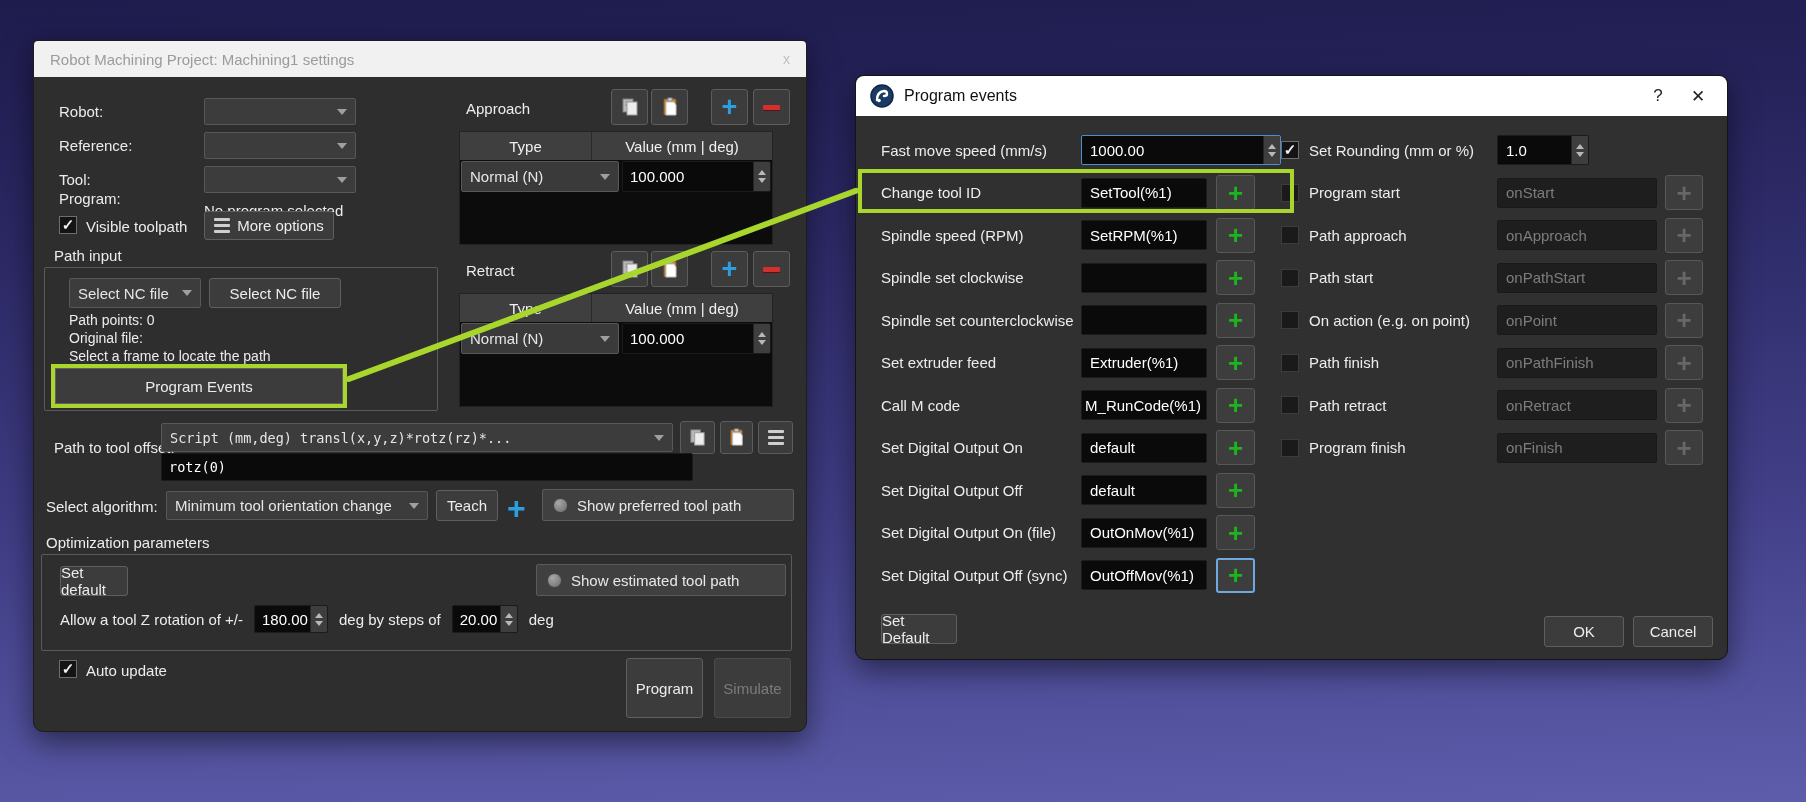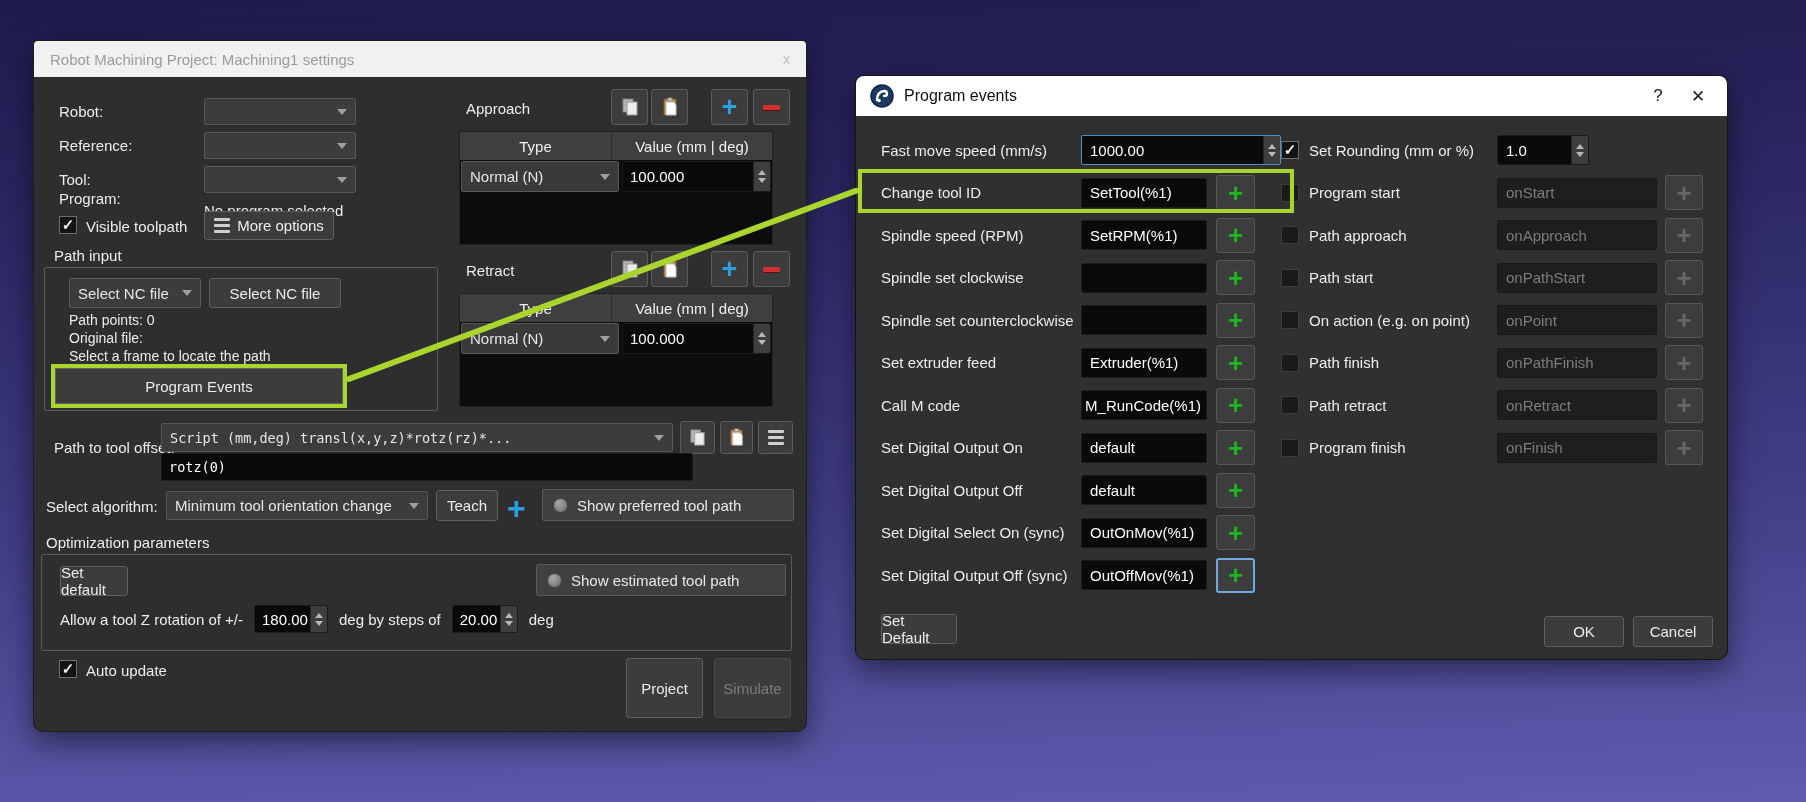--- a/index.html
+++ b/index.html
@@ -53,21 +53,21 @@
   .minus-red { width:17px; height:5px; background:#d22f2f; border-radius:1px; box-shadow:0 1px 0 #5e0f0f; }
   .plus-green { color:#1db51d; font-size:26px; font-weight:bold; line-height:1; }
   .plus-gray { color:#676767; font-size:26px; font-weight:bold; line-height:1; }
   .hamb { display:flex; flex-direction:column; gap:3px; }
   .hamb i { width:16px; height:3px; background:#cfcfcf; border-radius:1px; }
   .abs { position:absolute; }
   
   .evtable { position:absolute; background:#0c0c0c; border:1px solid #222; }
   .evtable .hdr { display:flex; height:28px; background:#3f3f3f; }
   .evtable .hdr > div { display:flex; align-items:center; justify-content:center; color:#f0f0f0; }
-  .evtable .hdr > div:first-child { width:152px; border-right:1px solid #2a2a2a; }
+  .evtable .hdr > div:first-child { width:132px; border-right:1px solid #2a2a2a; }
   .evtable .hdr > div:last-child { flex:1; }
   .evtable .rowline { display:flex; height:33px; align-items:center; }
   .evtable .rowline .dd { width:158px; height:31px; margin:1px; background:#3a3a3a; }
   .evtable .rowline .inp { flex:1; height:31px; margin:1px 1px 1px 2px; }
   
   .ev-row { display:flex; align-items:center; height:42.5px; padding-left:25px; }
   .ev-label { width:200px; flex:none; color:#ededed; }
   .ev-input { width:126px; height:30px; flex:none; }
   .ev-input .txt { position:absolute; left:8px; white-space:nowrap; }
   .ev-input.clip-left .txt { left:auto; right:5px; }
@@ -300,21 +300,21 @@
       </div>
       <label>deg</label>
     </div>
   </div>
 
   <div class="check abs" style="left:25px; top:619px;">
       <span>✓</span>
     </div>
   <label class="abs" style="left:52px; top:621px;">Auto update</label>
   <div class="btn abs" style="left:592px; top:617px; width:77px; height:60px;">
-    <span>Project</span>
+    <span>Program</span>
   </div>
   <div class="btn disabled abs" style="left:680px; top:617px; width:77px; height:60px;">
     <span>Simulate</span>
   </div>
 </div>
 
 <div class="dialog dlg-right">
   <div class="titlebar">
     <svg class="logo" viewBox="0 0 24 24">
       <circle cx="12" cy="12" r="11" fill="#1b3a63" stroke="#0e2747" stroke-width="1.5"></circle>
@@ -412,21 +412,21 @@
     <span class="ev-label">Set Digital Output Off</span>
     <div class="ev-input inp">
       <span class="txt">default</span>
 
     </div>
     <div class="plus-btn">
       <span class="plus-green">+</span>
     </div>
   </div>
       <div class="ev-row">
-    <span class="ev-label">Set Digital Select On (sync)</span>
+    <span class="ev-label">Set Digital Output On (file)</span>
     <div class="ev-input inp">
       <span class="txt">OutOnMov(%1)</span>
 
     </div>
     <div class="plus-btn">
       <span class="plus-green">+</span>
     </div>
   </div>
       <div class="ev-row">
     <span class="ev-label">Set Digital Output Off (sync)</span>

